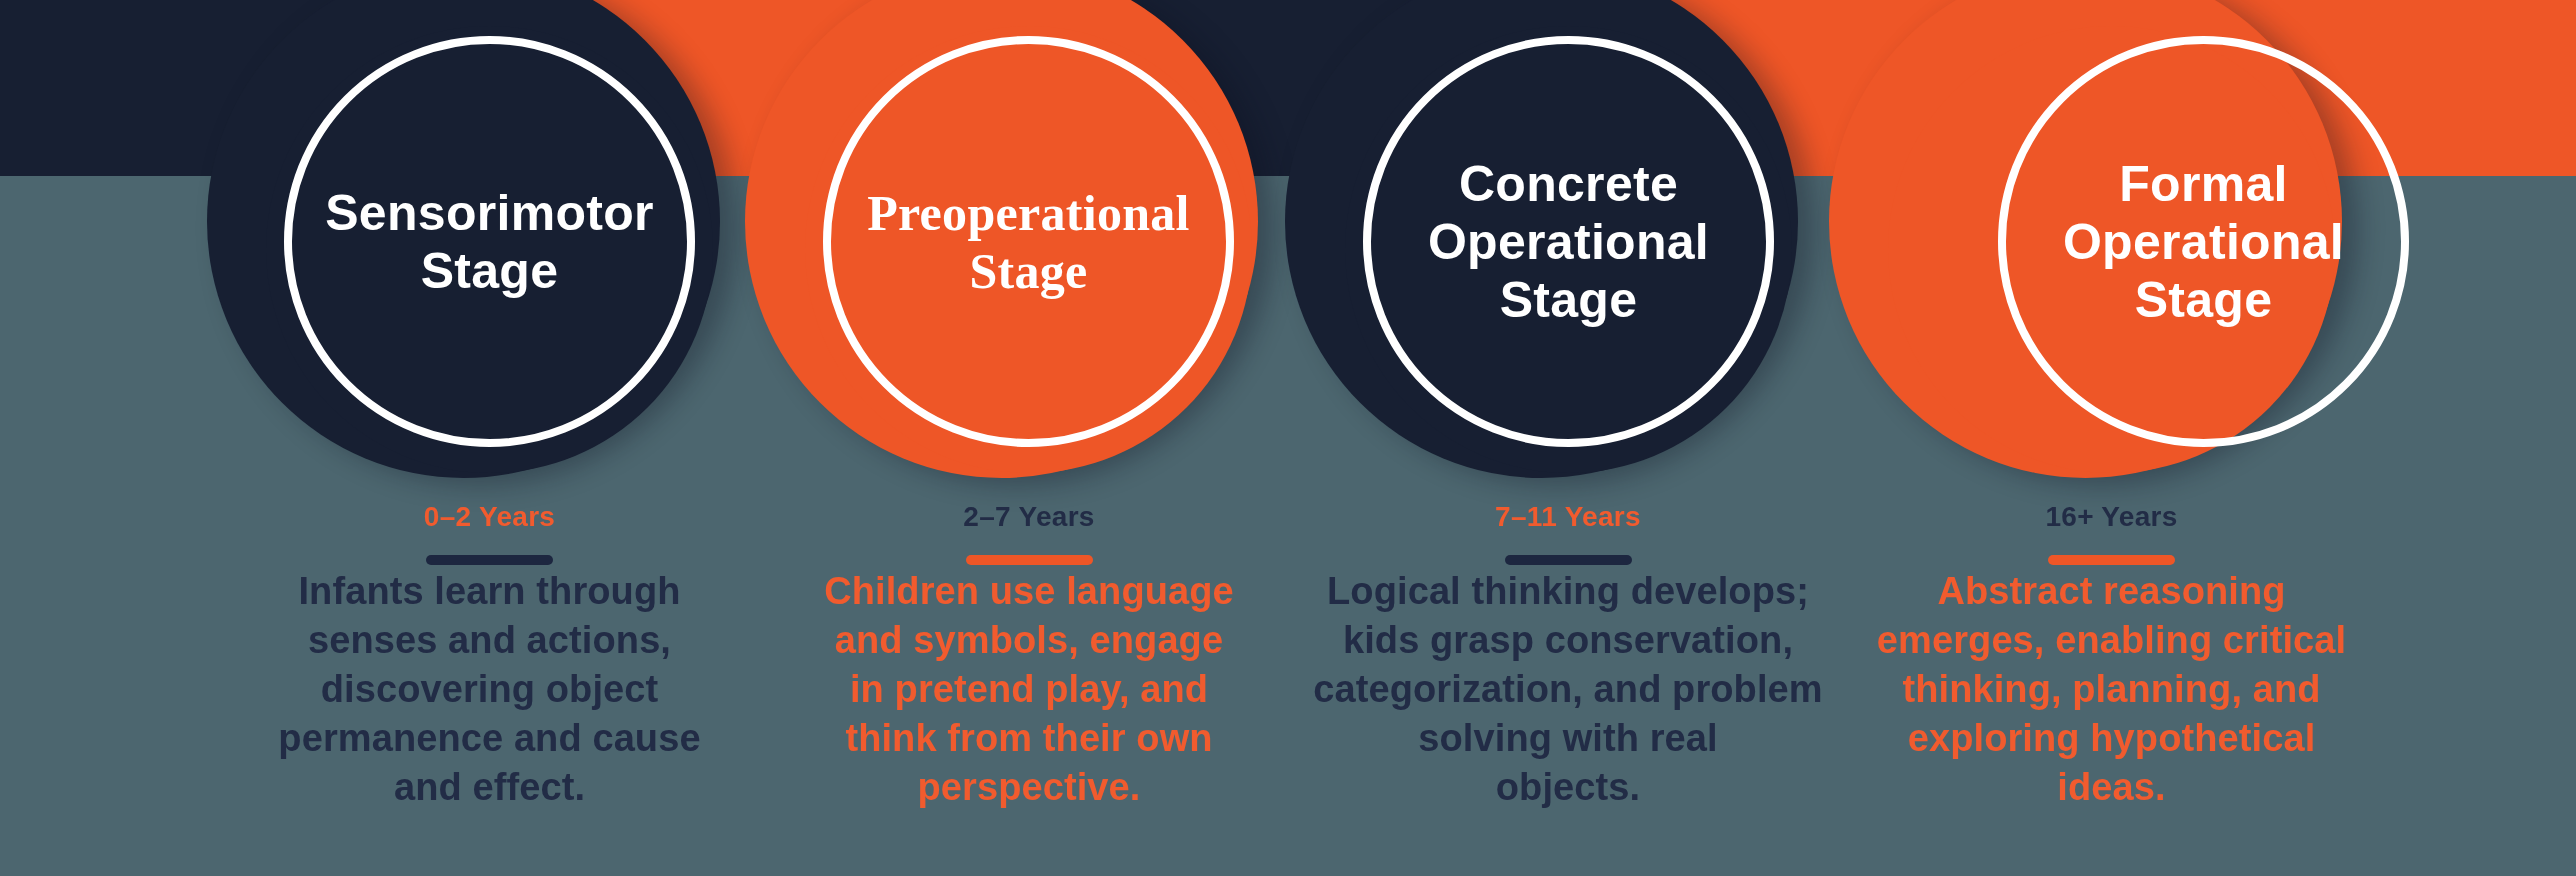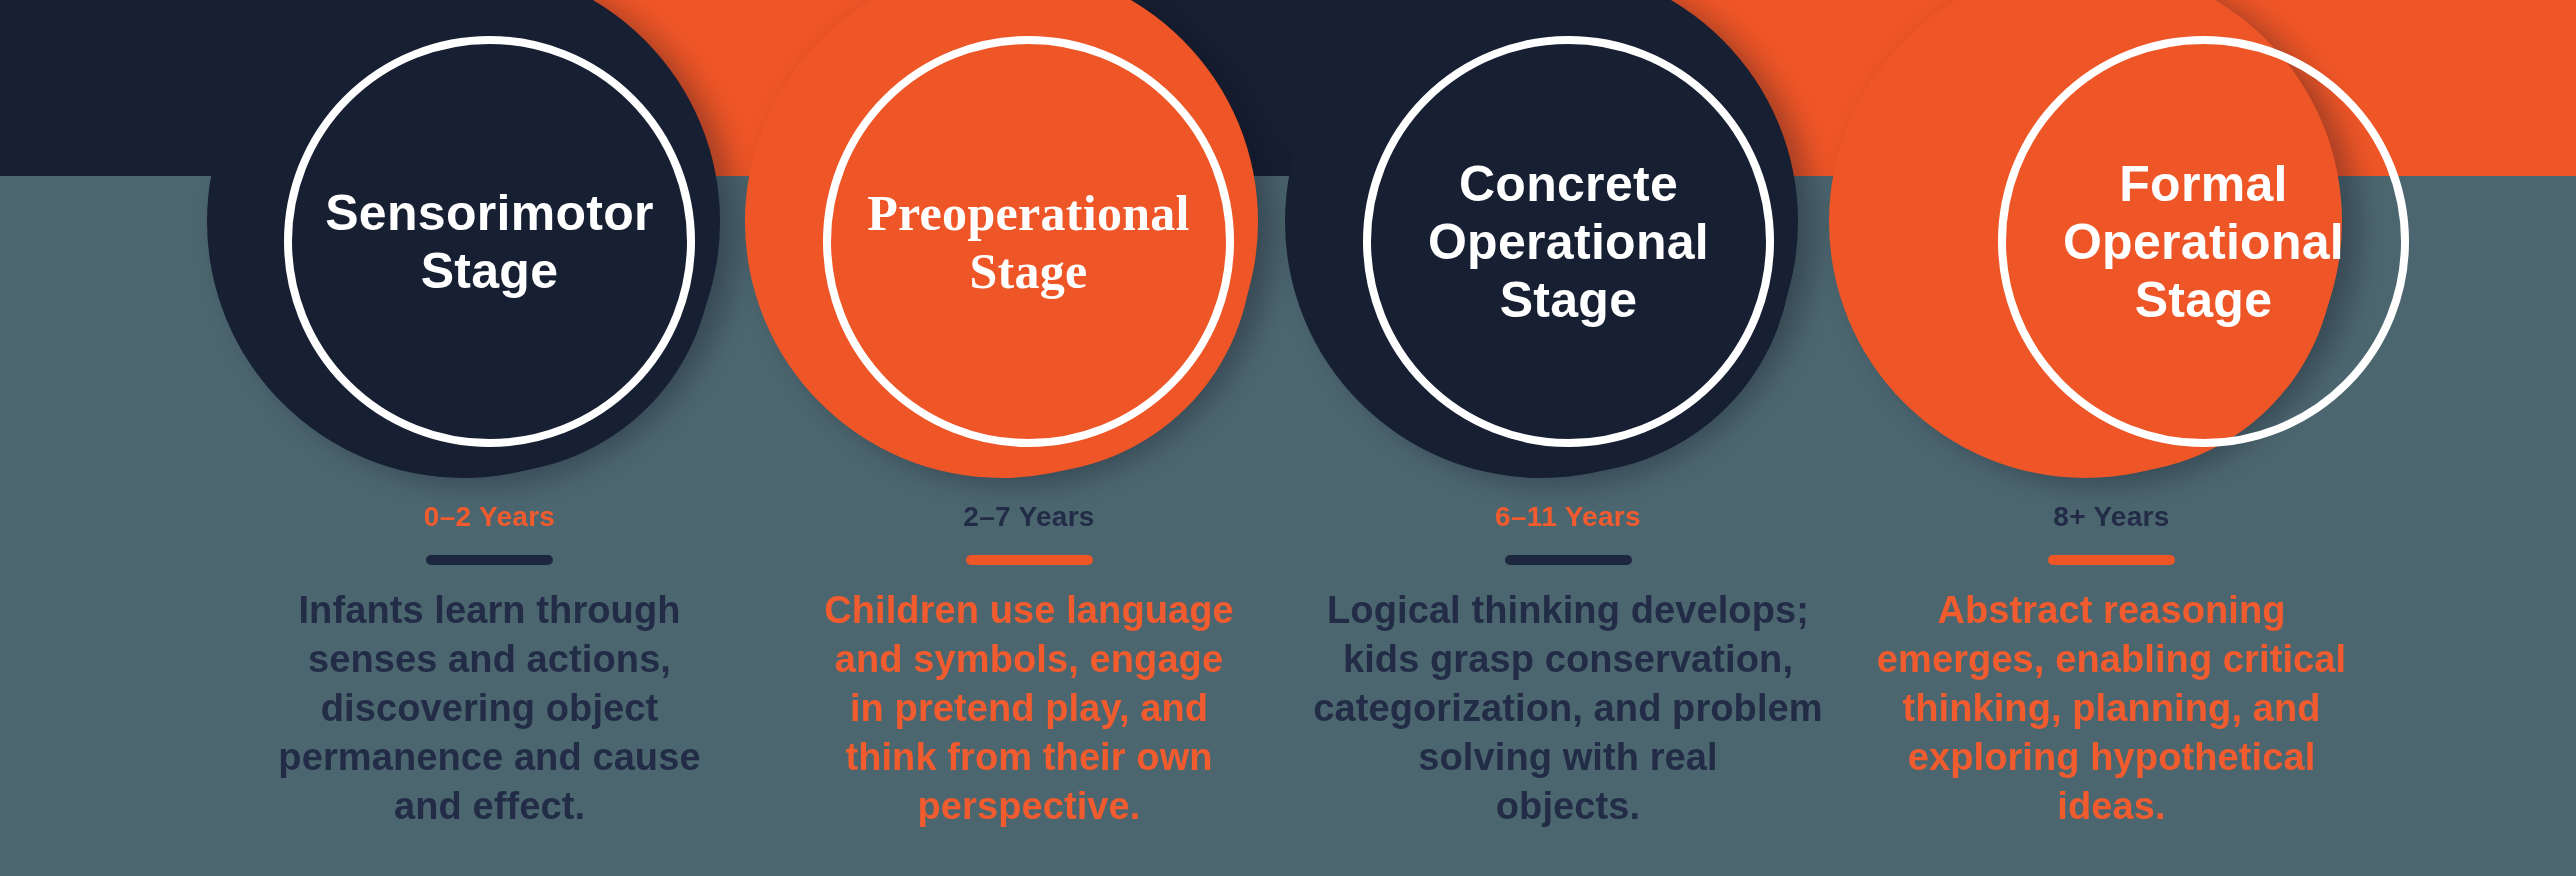--- a/index.html
+++ b/index.html
@@ -51,21 +51,21 @@
 
   
   .info{position:absolute;top:495px;z-index:4;text-align:center;}
   .u0 .info{left:275px;width:429px;}
   .u1 .info{left:794px;width:470px;}
   .u2 .info{left:1273px;width:590px;}
   .u3 .info{left:1843px;width:537px;}
   .age{font-size:28px;line-height:43px;font-weight:700;letter-spacing:0.3px;}
   .divider{width:127px;height:10px;border-radius:5.4px;margin:17.4px auto 0 auto;}
   .desc{
-    margin-top:21px;font-size:38px;line-height:49px;font-weight:600;
+    margin-top:2px;font-size:38px;line-height:49px;font-weight:600;
     white-space:pre-line;letter-spacing:0.1px;
   }
   .t-navy  .age{color:var(--orange_text);}
   .t-navy  .divider{background:var(--navy_div);}
   .t-navy  .desc{color:var(--navy_text);}
   .t-orange .age{color:var(--navy_text);}
   .t-orange .divider{background:var(--orange);}
   .t-orange .desc{color:var(--orange_text);}
 </style>
 </head>
@@ -116,40 +116,40 @@
 
   <div class="unit u2 t-navy">
     <div class="bump"></div>
     <div class="disc"></div>
     <div class="ring">
       <div class="title">Concrete
 Operational
 Stage</div>
     </div>
     <div class="info">
-      <div class="age">6–11 Years</div>
+      <div class="age">7–11 Years</div>
       <div class="divider"></div>
       <div class="desc">Logical thinking develops;
 kids grasp conservation,
 categorization, and problem
 solving with real
 objects.</div>
     </div>
   </div>
 
   <div class="unit u3 t-orange">
     <div class="bump"></div>
     <div class="disc"></div>
     <div class="ring">
       <div class="title">Formal
 Operational
 Stage</div>
     </div>
     <div class="info">
-      <div class="age">8+ Years</div>
+      <div class="age">16+ Years</div>
       <div class="divider"></div>
       <div class="desc">Abstract reasoning
 emerges, enabling critical
 thinking, planning, and
 exploring hypothetical
 ideas.</div>
     </div>
   </div>
 
 </div>

